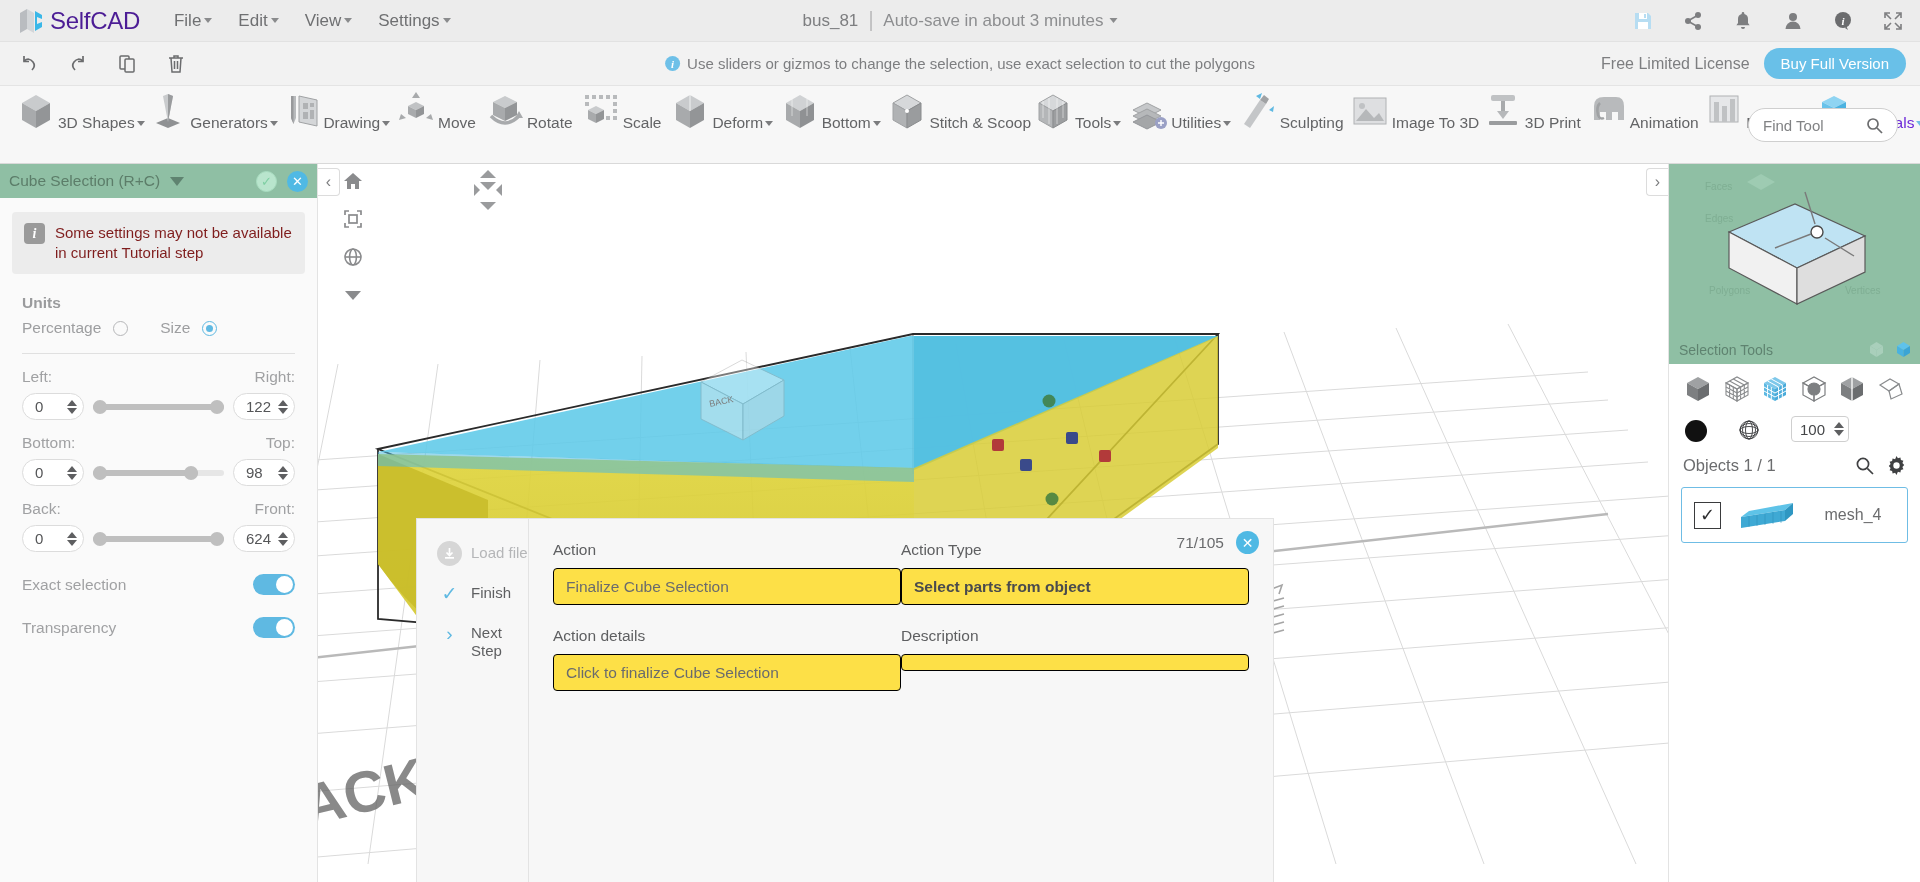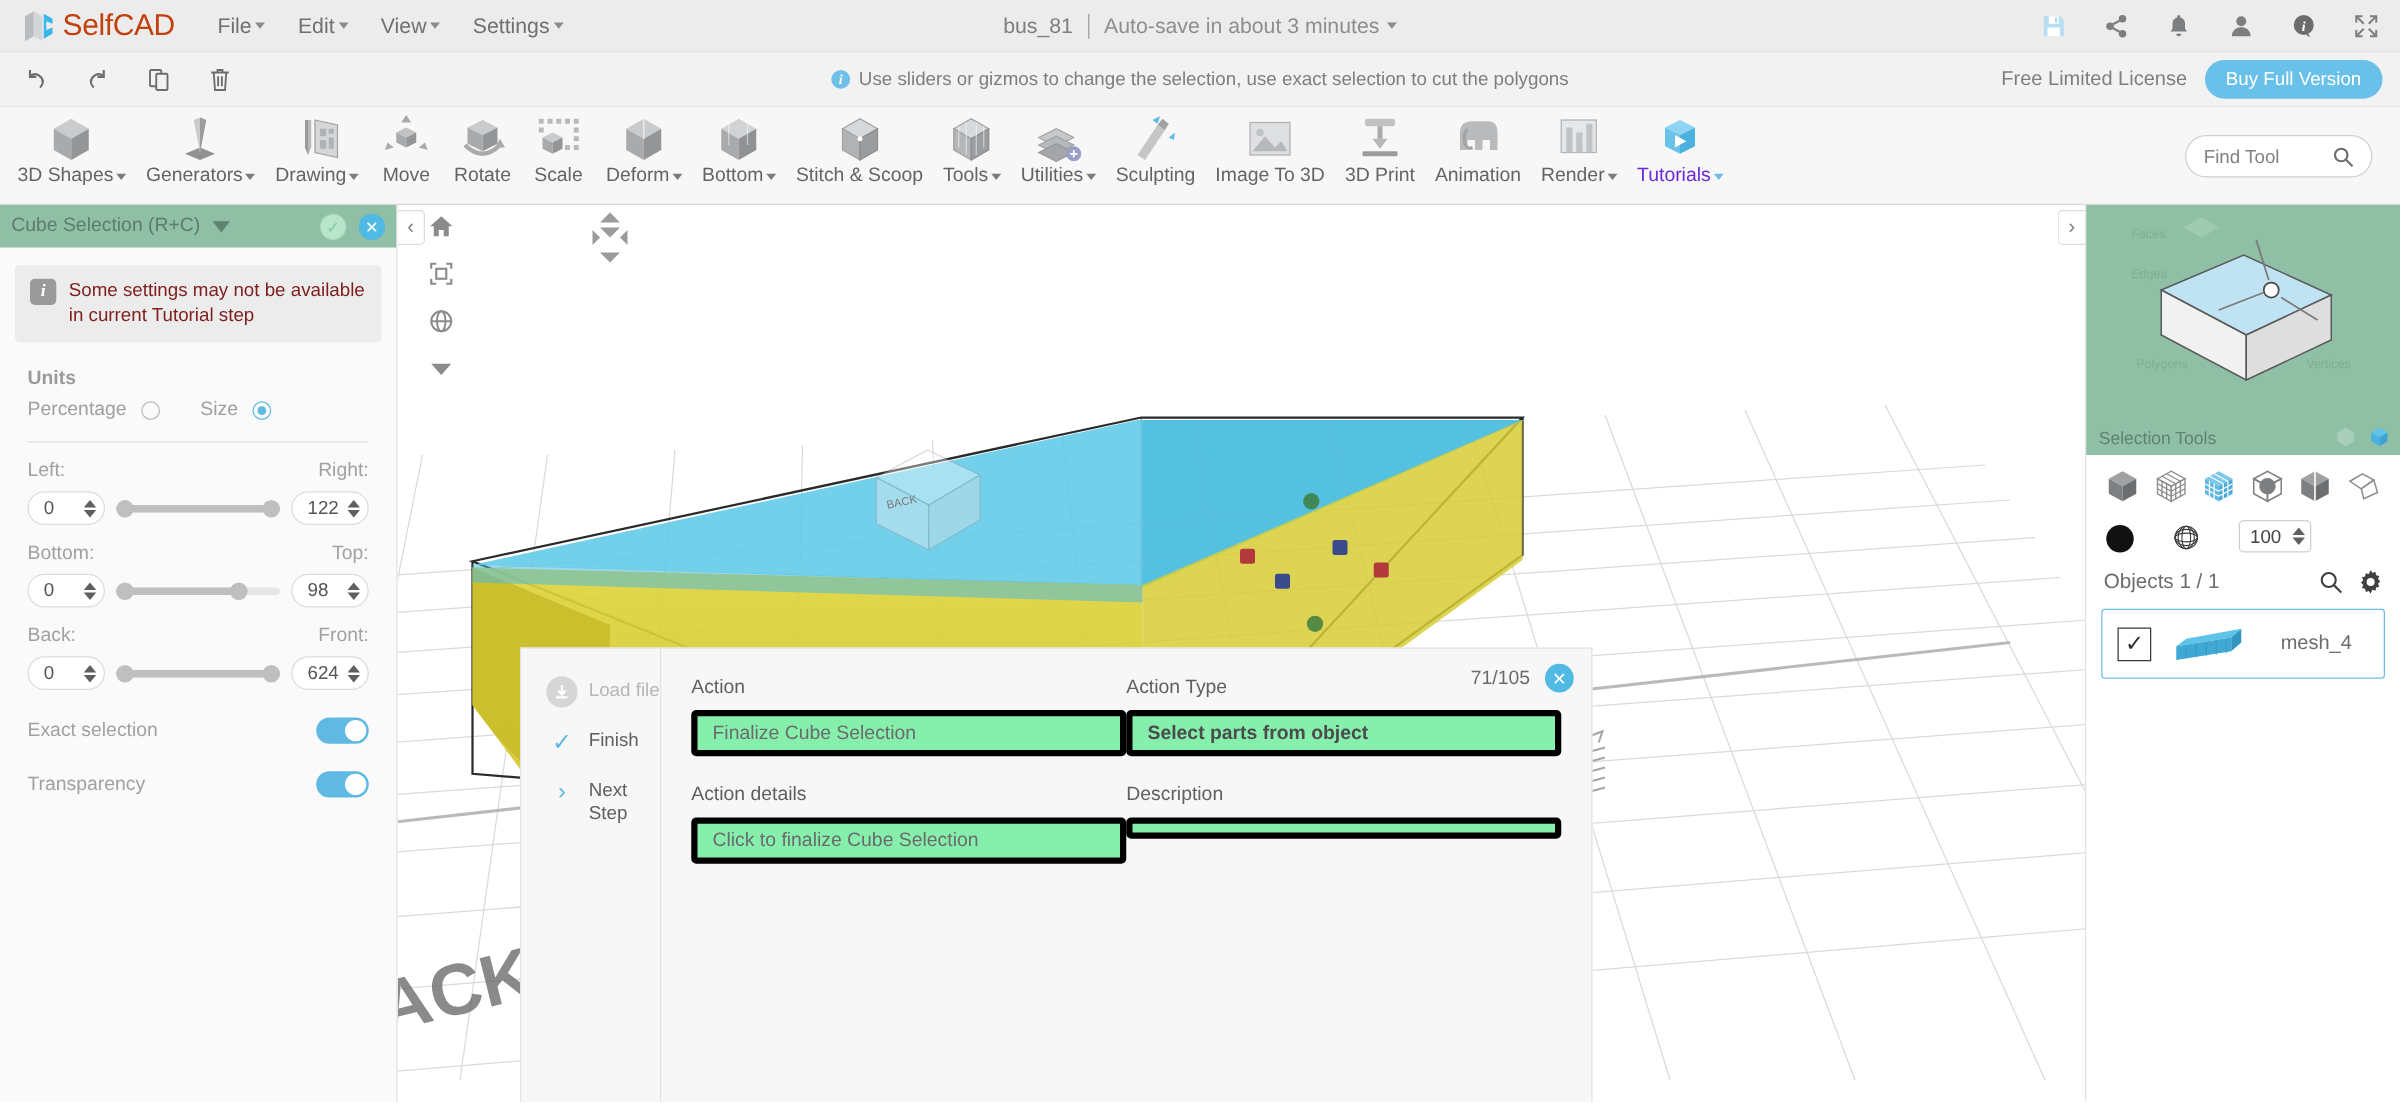--- a/index.html
+++ b/index.html
@@ -13,21 +13,21 @@
   }
   .app { width: 1920px; height: 882px; position: relative; }
 
   
   .topbar {
     height: 42px; background: #ececec; display: flex; align-items: center;
     position: relative; border-bottom: 1px solid #e2e2e2;
   }
   .brand { display: flex; align-items: center; gap: 6px; padding-left: 18px; }
   .brand-logo { width: 26px; height: 28px; position: relative; }
-  .brand-name { font-size: 24px; color: #c2410c; letter-spacing: -0.3px; }
+  .brand-name { font-size: 24px; color: #4c1d95; letter-spacing: -0.3px; }
   .menu-row { display: flex; align-items: center; gap: 26px; margin-left: 34px; }
   .menu-item { font-size: 17px; color: #6f7072; cursor: pointer; display: flex; align-items: center; gap: 3px; }
   .caret { width: 0; height: 0; border-left: 4px solid transparent; border-right: 4px solid transparent; border-top: 5px solid #8a8b8d; display: inline-block; }
   .doc-title-wrap {
     position: absolute; left: 50%; transform: translateX(-50%);
     display: flex; align-items: center; gap: 12px; font-size: 17px;
   }
   .doc-title { color: #7d7e80; }
   .vsep { width: 1px; height: 20px; background: #9a9b9d; }
   .autosave { color: #8d8e90; display: flex; align-items: center; gap: 6px; }
@@ -56,21 +56,21 @@
     background: #69c0e8; color: #fff; border: none; border-radius: 16px;
     padding: 7px 17px; font-size: 15px; cursor: pointer; font-family: inherit;
   }
 
   
   .maintool {
     height: 78px; background: #f7f7f7; border-bottom: 1px solid #d9d9d9;
     display: flex; align-items: flex-start; position: relative; padding-left: 6px;
   }
   .tool {
-    display: flex; flex-direction: column; align-items: center; justify-content: flex-start;
+    display: flex; align-items: flex-end; justify-content: flex-start;
     padding: 4px 8px 0 8px; cursor: pointer; min-width: 54px;
   }
   .tool-ico { height: 42px; display: flex; align-items: center; justify-content: center; }
   .tool-lbl { font-size: 15.5px; color: #636466; white-space: nowrap; display: flex; align-items: center; gap: 2px; }
   .tool-lbl.blue { color: #6d28d9; }
   .tool-lbl .caret { border-top-color: #7b7c7e; }
   .tool-lbl.blue .caret { border-top-color: #6fbde5; }
   .findtool {
     position: absolute; right: 22px; top: 22px; width: 150px; height: 34px;
     border: 1px solid #cfcfcf; border-radius: 18px; background: #fff;
@@ -155,21 +155,21 @@
   .ts-lbl { line-height: 1.2; padding-top: 3px; }
   .ts-muted { color: #b5b6b8; }
   .ts-dark { color: #5e5f61; }
   .ts-check { color: #5fb9e2; font-size: 19px; }
   .tut-fields { flex: 1; padding: 22px 24px 0 24px; display: flex; gap: 0; position: relative; }
   .tf-col { display: flex; flex-direction: column; gap: 0; }
   .tf-col.a { width: 348px; }
   .tf-col.b { width: 348px; }
   .tf-lbl { font-size: 15.5px; color: #5e5f61; margin-bottom: 9px; }
   .tf-input {
-    height: 37px; border: 5px solid #000000; border-radius: 4px; background: #86efac;
+    height: 37px; border: 1px solid #000000; border-radius: 4px; background: #fde047;
     display: flex; align-items: center; padding: 0 12px; font-size: 15.5px; color: #6a6b6d;
     margin-bottom: 22px; cursor: text;
   }
   .tf-input.sm { height: 17px; margin-bottom: 0; }
   .tf-input.bold { font-weight: bold; color: #4a4b4d; }
   .tut-topright { position: absolute; right: 14px; top: 12px; display: flex; align-items: center; gap: 12px; }
   .tut-count { font-size: 15.5px; color: #6a6b6d; }
   .tut-close { width: 23px; height: 23px; border-radius: 50%; background: #50b9e4; color: #fff; display: flex; align-items: center; justify-content: center; font-size: 14px; cursor: pointer; }
 
   

